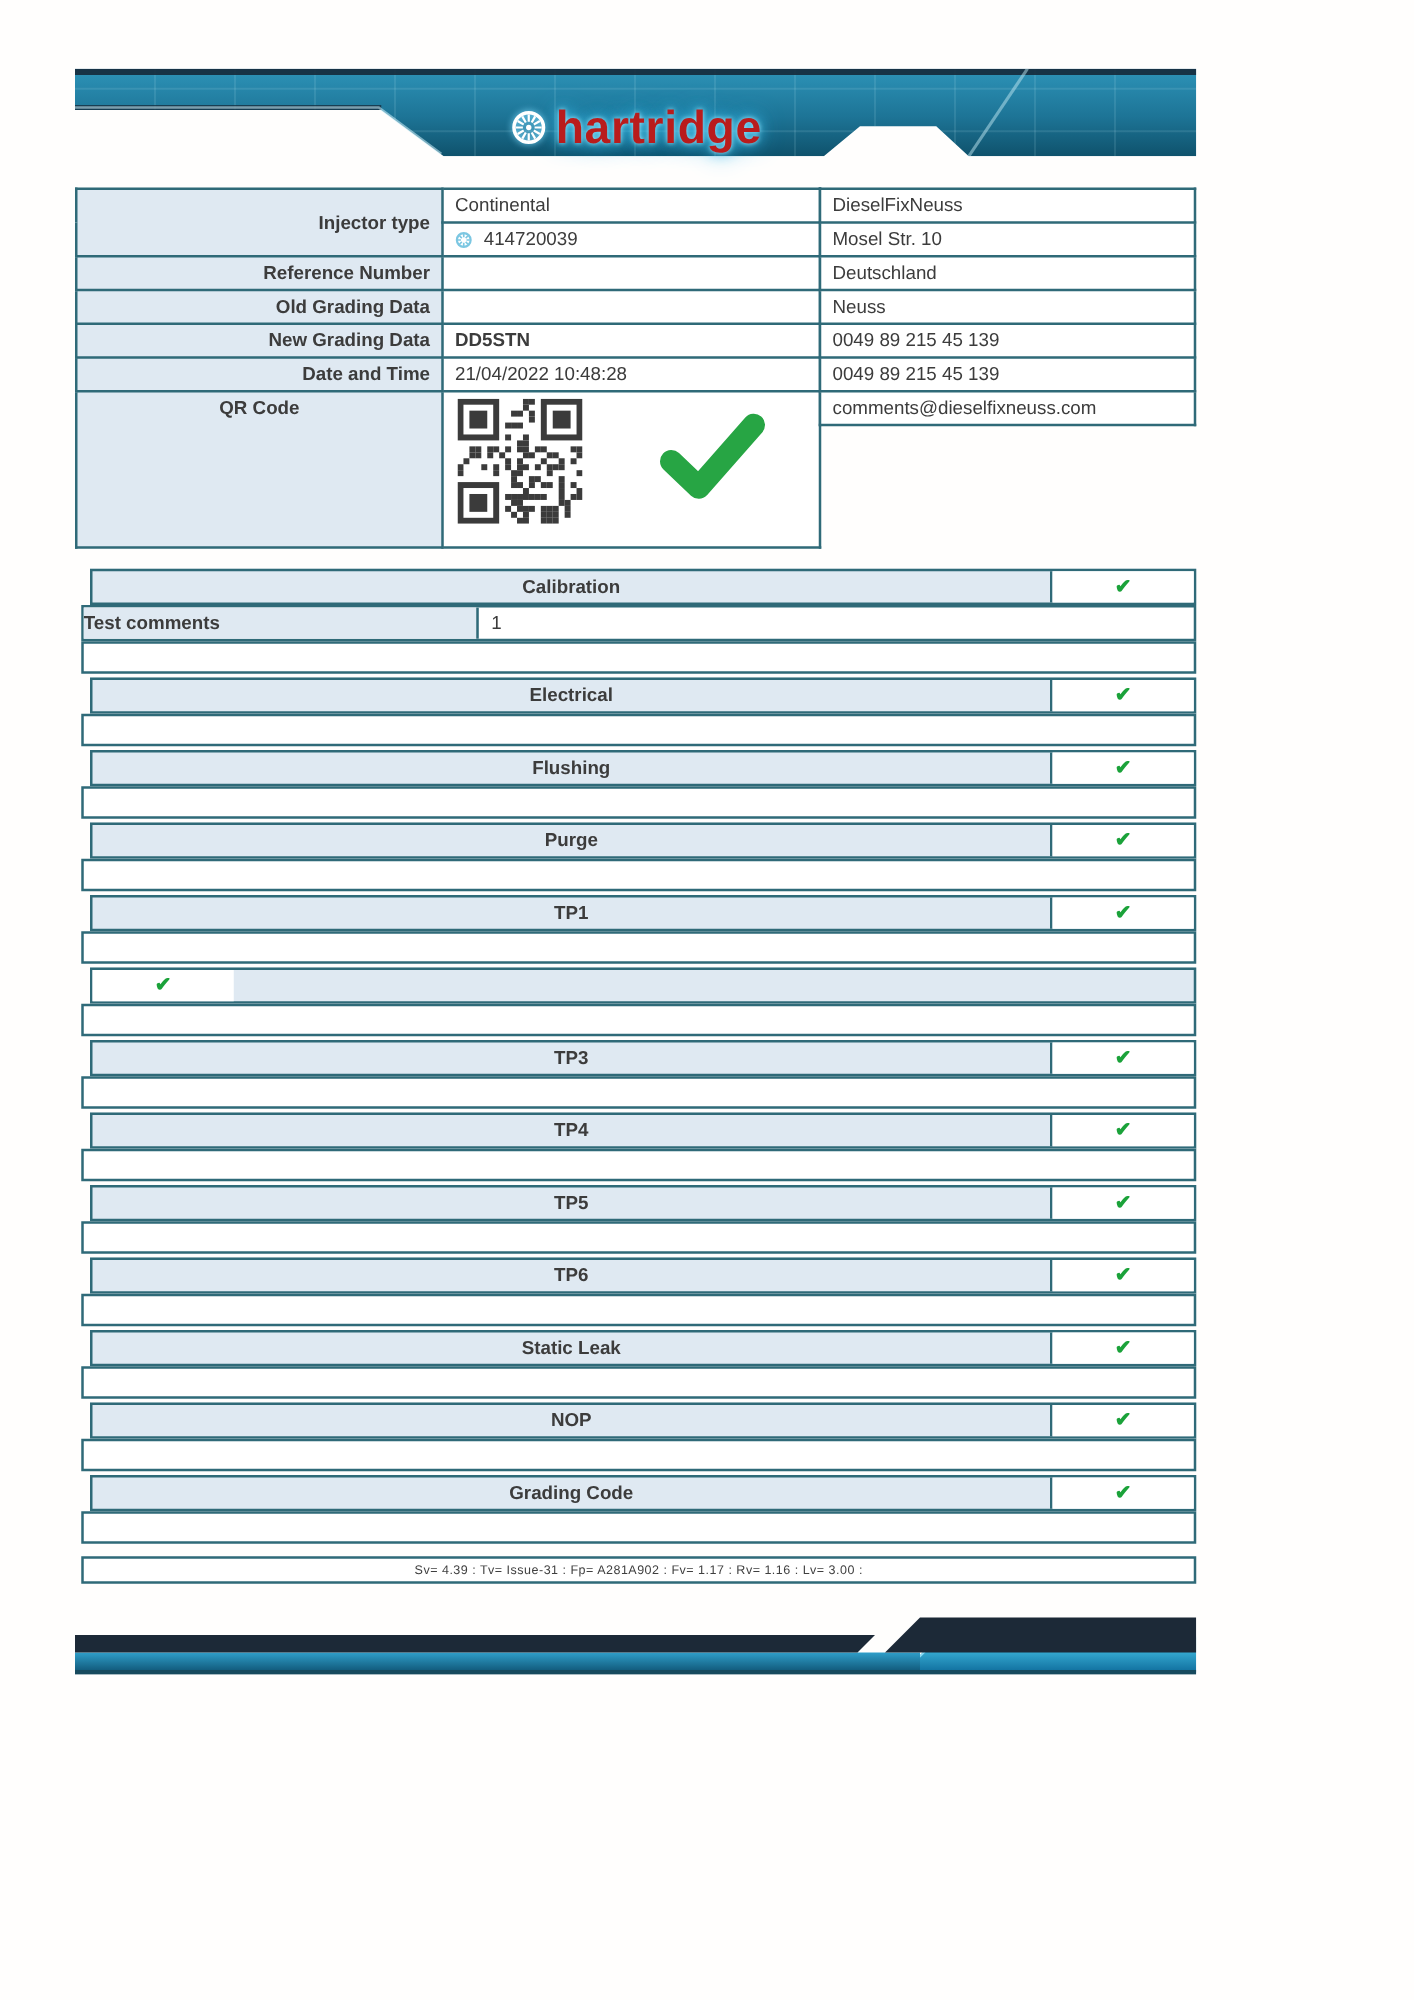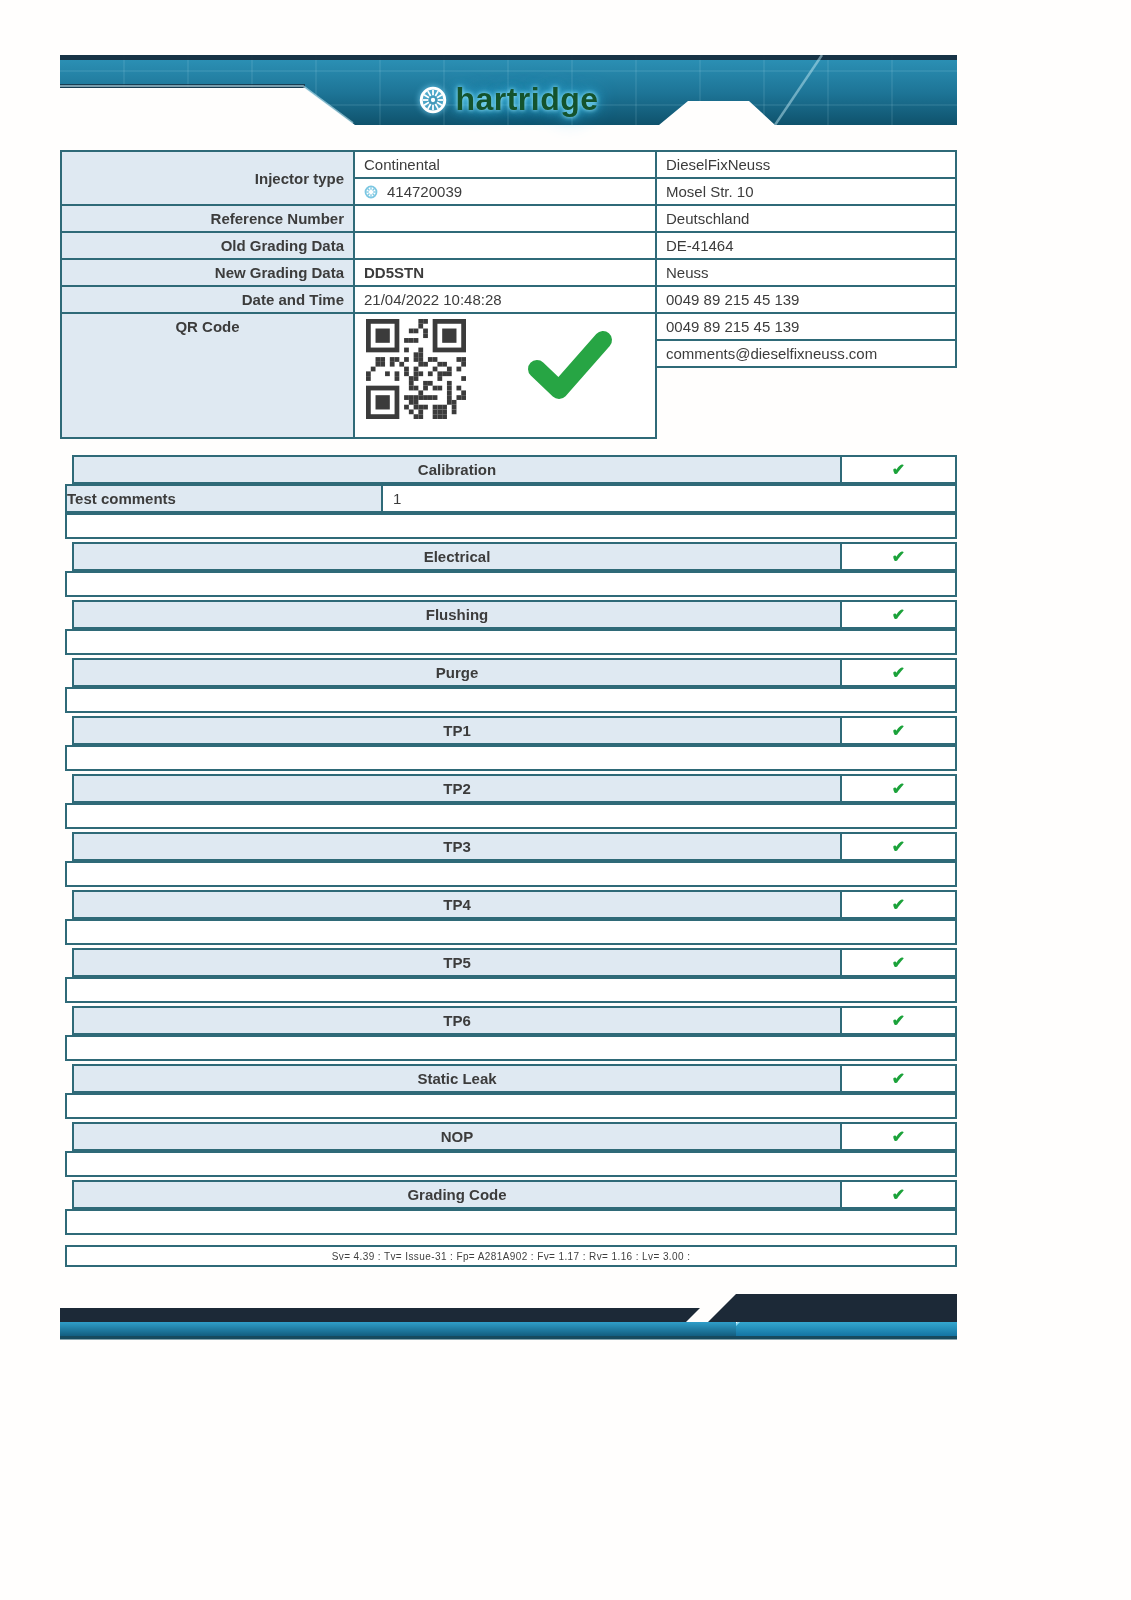--- a/index.html
+++ b/index.html
@@ -4,21 +4,21 @@
 <style>
   html,body{margin:0;padding:0;background:#ffffff;}
   .page{position:relative;width:1131px;height:1600px;background:#fffefd;overflow:hidden;
         font-family:"Liberation Sans",sans-serif;color:#3c3c3c;}
 
   
   .banner{position:absolute;left:60px;top:55px;width:897px;height:70px;}
   .banner svg{display:block;}
   .logo{position:absolute;left:0;top:26px;width:100%;display:flex;justify-content:center;
         align-items:center;gap:7px;pointer-events:none;}
-  .logo-text{font-size:32px;font-weight:bold;color:#14532d;letter-spacing:.5px;
+  .logo-text{font-size:37px;font-weight:bold;color:#b91c1c;letter-spacing:.5px;
         text-shadow:0 0 4px #9fe9ff,0 0 10px #46c9f2,0 0 20px #2aa9dd;}
   .wheel{filter:drop-shadow(0 0 3px #7fdcff);}
 
   
   .info-left{position:absolute;left:60px;top:150px;width:595px;border-collapse:collapse;table-layout:fixed;}
   .info-right{position:absolute;left:655px;top:150px;width:302px;border-collapse:collapse;table-layout:fixed;}
   .info-left td,.info-right td{border:2px solid #2f6a78;height:25px;font-size:15px;padding:0 9px;background:#fff;}
   .info-left col.c-lbl{width:293px;}
   td.lbl{background:#dfe9f2;text-align:right;font-weight:bold;color:#3c3c3c;}
   td.lbl.top{vertical-align:top;padding-top:4px;text-align:center;}
@@ -292,23 +292,20 @@
         </tr>
 
   <tr>
           <td class="val">Mosel Str. 10</td>
         </tr>
 
   <tr>
           <td class="val">Deutschland</td>
         </tr>
 
-  <tr>
-          <td class="val">DE-41464</td>
-        </tr>
 
   <tr>
           <td class="val">Neuss</td>
         </tr>
 
   <tr>
           <td class="val">0049 89 215 45 139</td>
         </tr>
 
   <tr>
@@ -370,21 +367,20 @@
       <div class="sec-label">TP1</div>
       <div class="sec-check">
         <span class="check">✔</span>
       </div>
     </div>
     <div class="empty-row"></div>
   </div>
 
   <div class="section">
     <div class="row-header">
-      <div class="sec-label">TP2</div>
       <div class="sec-check">
         <span class="check">✔</span>
       </div>
     </div>
     <div class="empty-row"></div>
   </div>
 
   <div class="section">
     <div class="row-header">
       <div class="sec-label">TP3</div>

